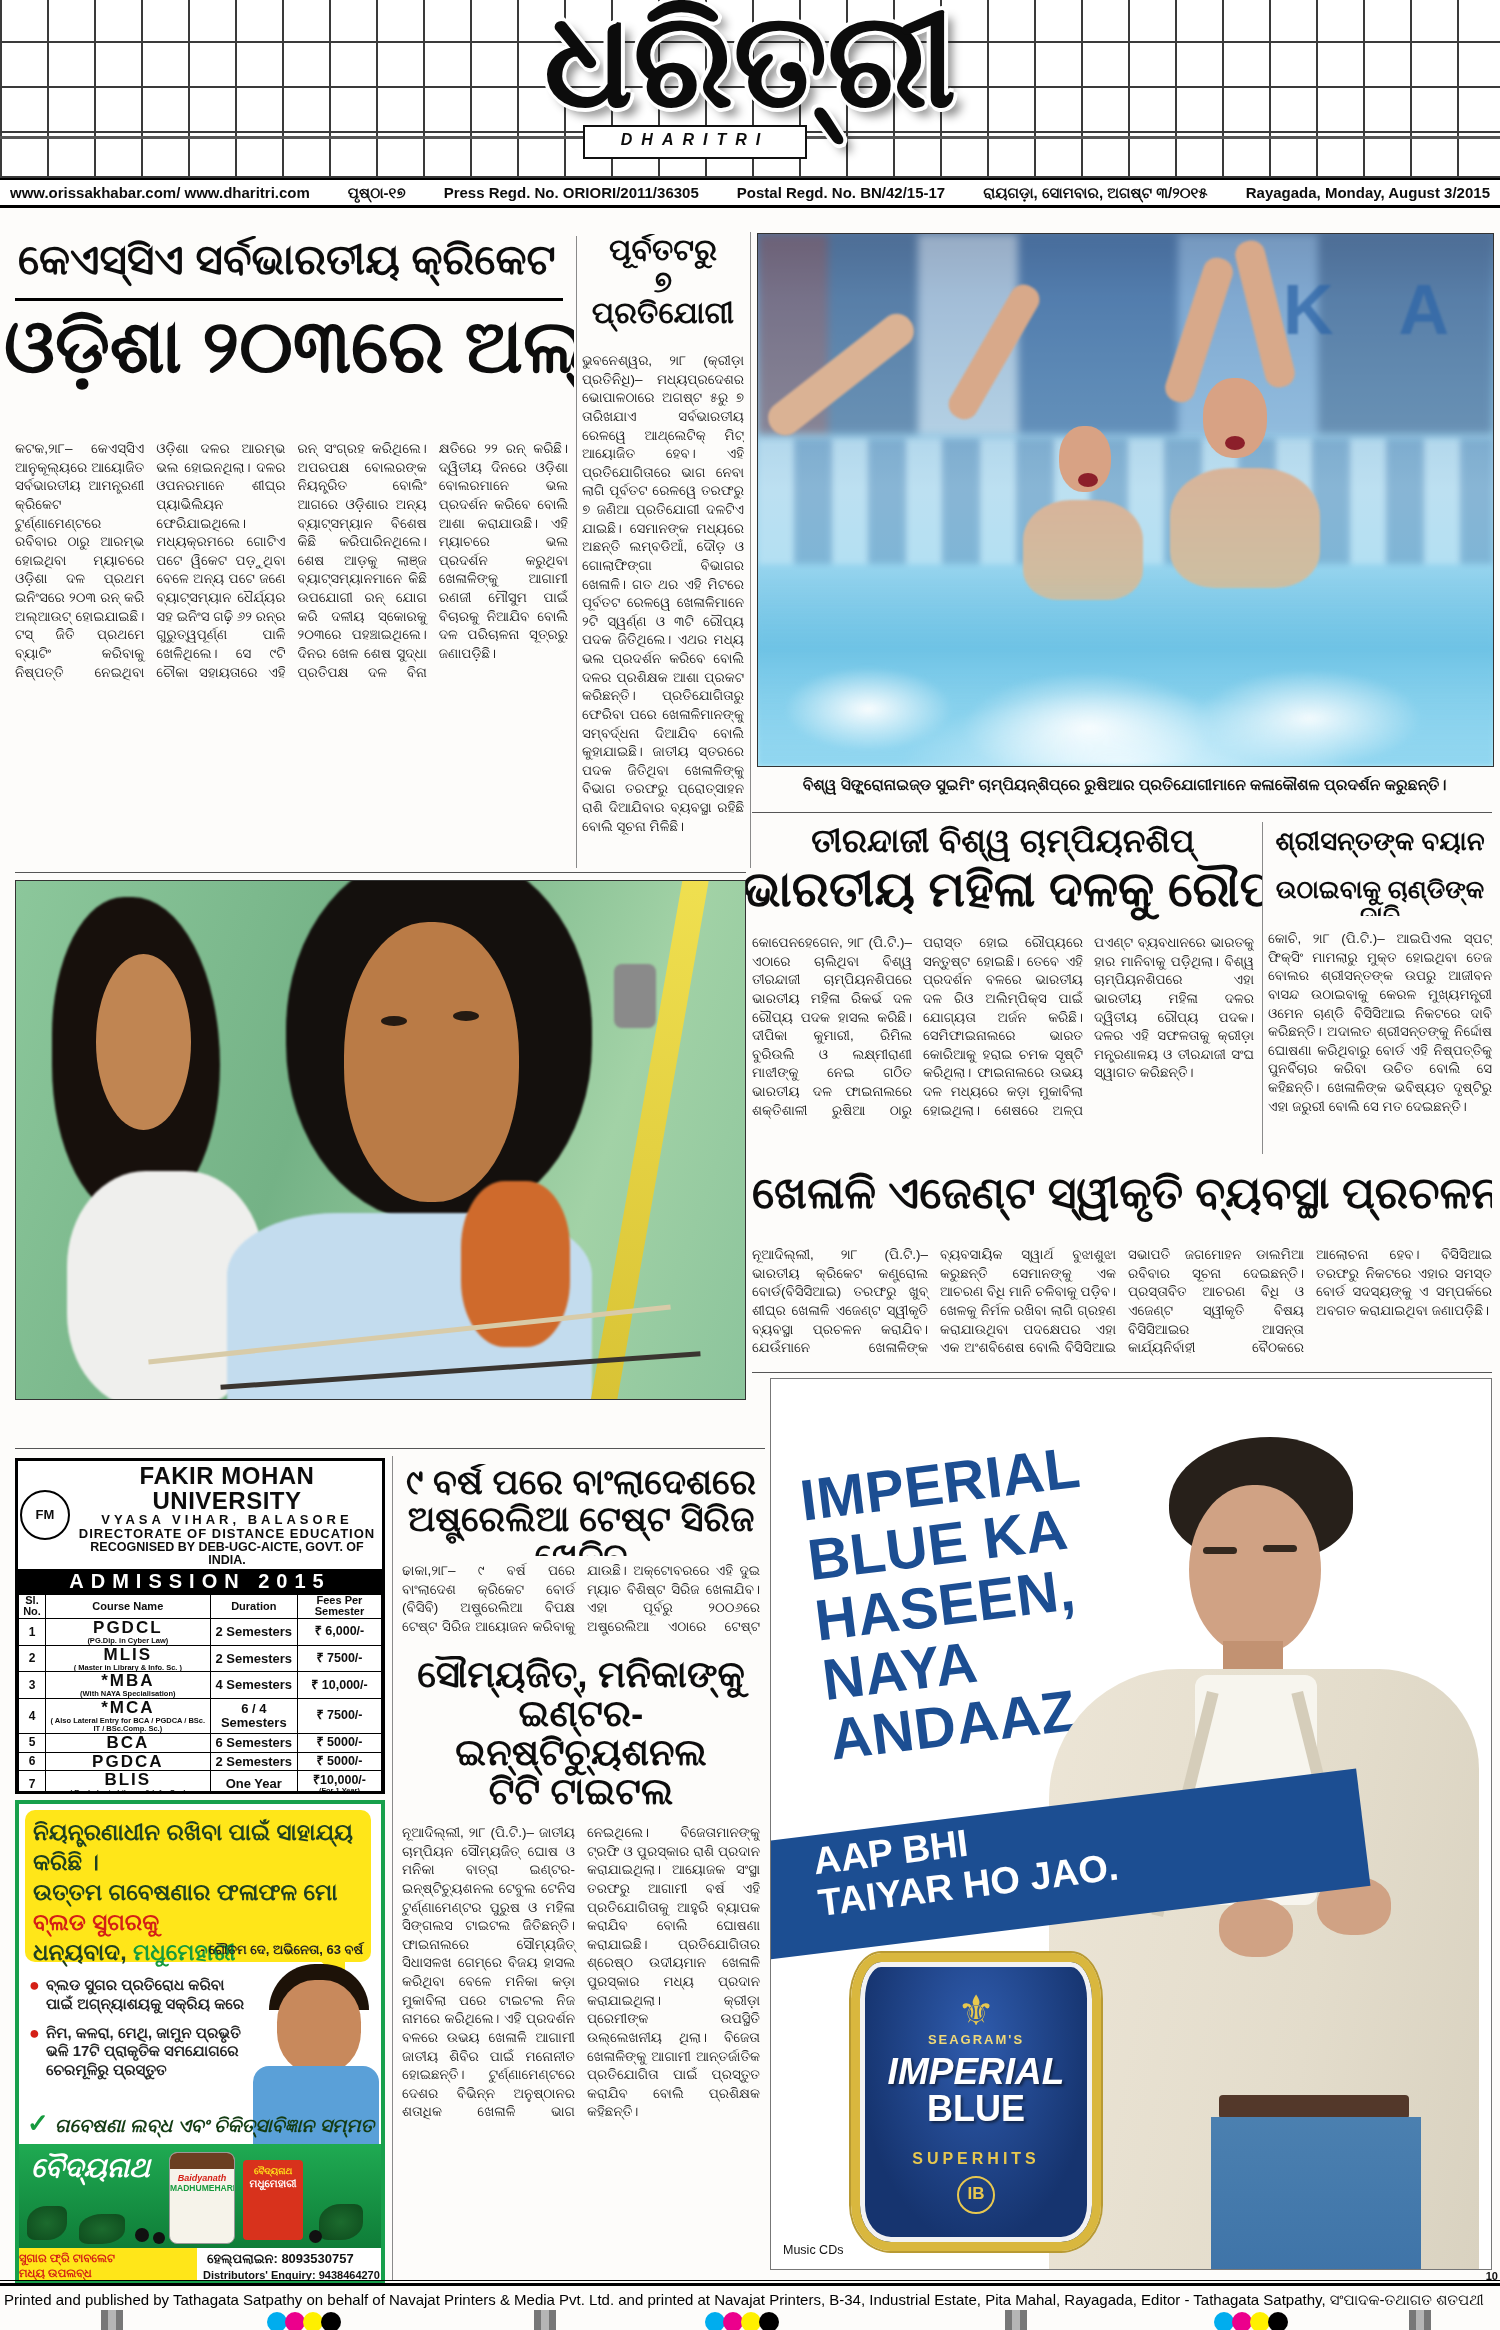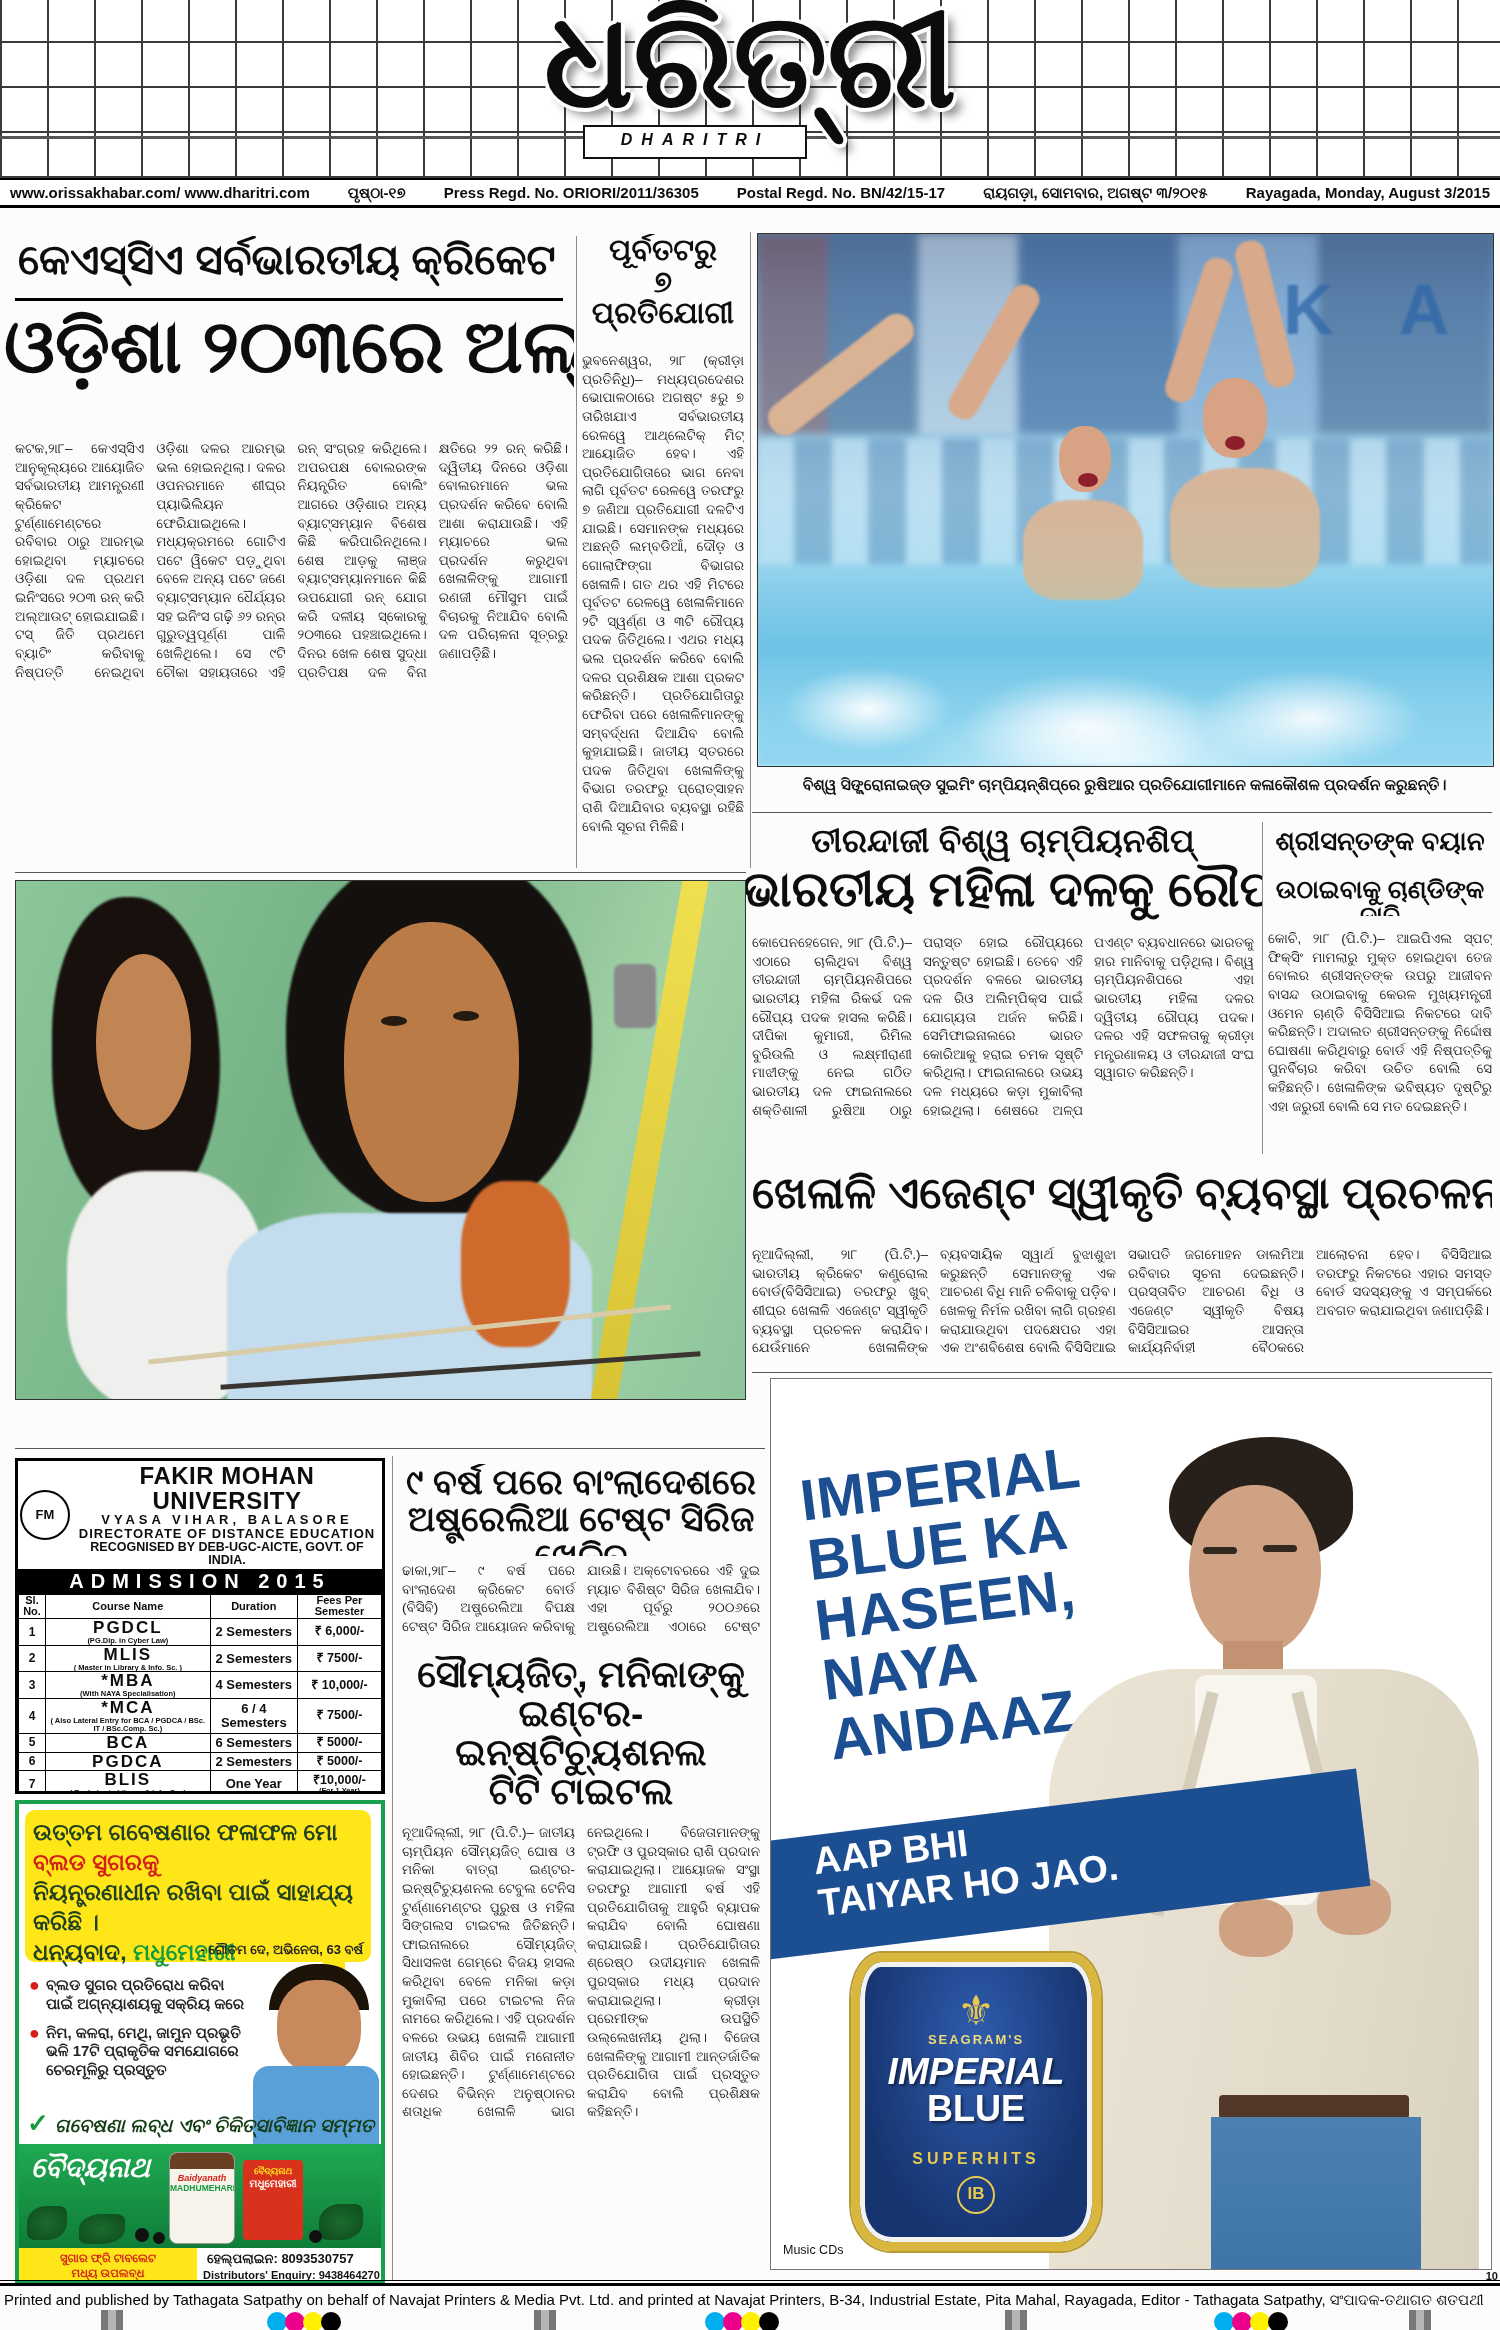--- a/index.html
+++ b/index.html
@@ -124,21 +124,21 @@
   .bb-script{left:12px;top:8px;font-size:28px;font-weight:900;font-style:italic;color:#fff;}
   .bb-leaf{background:radial-gradient(#1c6b2e,#0d4a1c);border-radius:50% 20%;filter:blur(.5px);}
   .bb-berry{background:#111;border-radius:50%;}
   .bb-jar{left:150px;top:8px;width:64px;height:90px;background:#f6f3ea;border:1px solid #999;border-radius:8px;text-align:center;overflow:hidden;}
   .bb-jar-cap{height:16px;background:#6b3f22;}
   .bb-jar-brand{font-size:9px;font-weight:900;color:#d42016;font-style:italic;margin-top:4px;}
   .bb-jar-name{font-size:8.5px;font-weight:900;color:#169a3e;}
   .bb-box{left:224px;top:16px;width:60px;height:80px;background:#d8321c;border-radius:4px;text-align:center;color:#fff;overflow:hidden;}
   .bb-box-brand{font-size:9px;font-weight:900;color:#ffe619;margin-top:6px;}
   .bb-box-name{font-size:10.5px;font-weight:900;}
-  .bb-strip{left:0;top:444px;width:178px;height:37px;background:#ffe619;color:#d42016;font-size:11.5px;font-weight:900;text-align:center;line-height:1.3;padding-top:3px;box-sizing:border-box;}
+  .bb-strip{left:0;top:444px;width:178px;height:37px;background:#ffe619;color:#d42016;font-size:11.5px;font-weight:900;text-align:left;line-height:1.3;padding-top:3px;box-sizing:border-box;}
   .bb-help{left:188px;top:447px;font-size:13px;font-weight:900;color:#111;}
   .bb-dist{left:184px;top:465px;font-size:11px;font-weight:bold;color:#111;}
   
   .foot-line1{left:0;top:2280px;width:1500px;height:1px;background:#000;}
   .foot-line2{left:0;top:2283px;width:1500px;height:3px;background:#000;}
   #print-line{left:4px;top:2291px;width:1492px;font-size:15px;color:#000;white-space:nowrap;overflow:hidden;}
   #pageno{right:2px;top:2270px;font-size:11px;font-weight:bold;}
   .reg-square{top:2310px;width:22px;height:22px;background:linear-gradient(90deg,#777 0 7px,#b5b5b5 7px 15px,#777 15px);}
   .cmyk{top:2312px;display:flex;}
   .cmyk span{width:20px;height:20px;border-radius:50%;margin-left:-2px;}
@@ -308,22 +308,22 @@
 
   <div class="abs headline center clip" style="left:402px;top:1656px;width:358px;height:156px;font-size:37px;font-weight:900;">
     <span style="display:block;">ସୌମ୍ୟଜି‌ତ୍, ମନିକାଙ୍କୁ</span>
     <span style="display:block;">ଇଣ୍ଟର-ଇନ୍‌ଷ୍ଟିଚ୍ୟୁଶନଲ</span>
     <span style="display:block;">ଟିଟି ଟାଇଟଲ</span>
   </div>
   <div class="abs body-text cols2 clip" style="left:402px;top:1824px;width:358px;height:450px;">ନୂଆଦିଲ୍ଲୀ, ୨ା୮ (ପି.ଟି.)– ଜାତୀୟ ଚାମ୍ପିୟନ ସୌମ୍ୟଜିତ୍ ଘୋଷ ଓ ମନିକା ବାତ୍ରା ଇଣ୍ଟର-ଇନ୍‌ଷ୍ଟିଚ୍ୟୁଶନଲ ଟେବୁଲ ଟେନିସ ଟୁର୍ଣ୍ଣାମେଣ୍ଟର ପୁରୁଷ ଓ ମହିଳା ସିଙ୍ଗଲସ ଟାଇଟଲ ଜିତିଛନ୍ତି। ଫାଇନାଲରେ ସୌମ୍ୟଜିତ୍ ସିଧାସଳଖ ଗେମ୍‌ରେ ବିଜୟ ହାସଲ କରିଥିବା ବେଳେ ମନିକା କଡ଼ା ମୁକାବିଲା ପରେ ଟାଇଟଲ ନିଜ ନାମରେ କରିଥିଲେ। ଏହି ପ୍ରଦର୍ଶନ ବଳରେ ଉଭୟ ଖେଳାଳି ଆଗାମୀ ଜାତୀୟ ଶିବିର ପାଇଁ ମନୋନୀତ ହୋଇଛନ୍ତି। ଟୁର୍ଣ୍ଣାମେଣ୍ଟରେ ଦେଶର ବିଭିନ୍ନ ଅନୁଷ୍ଠାନର ଶତାଧିକ ଖେଳାଳି ଭାଗ ନେଇଥିଲେ। ବିଜେତାମାନଙ୍କୁ ଟ୍ରଫି ଓ ପୁରସ୍କାର ରାଶି ପ୍ରଦାନ କରାଯାଇଥିଲା। ଆୟୋଜକ ସଂସ୍ଥା ତରଫରୁ ଆଗାମୀ ବର୍ଷ ଏହି ପ୍ରତିଯୋଗିତାକୁ ଆହୁରି ବ୍ୟାପକ କରାଯିବ ବୋଲି ଘୋଷଣା କରାଯାଇଛି। ପ୍ରତିଯୋଗିତାର ଶ୍ରେଷ୍ଠ ଉଦୀୟମାନ ଖେଳାଳି ପୁରସ୍କାର ମଧ୍ୟ ପ୍ରଦାନ କରାଯାଇଥିଲା। କ୍ରୀଡ଼ା ପ୍ରେମୀଙ୍କ ଉପସ୍ଥିତି ଉଲ୍ଲେଖନୀୟ ଥିଲା। ବିଜେତା ଖେଳାଳିଙ୍କୁ ଆଗାମୀ ଆନ୍ତର୍ଜାତିକ ପ୍ରତିଯୋଗିତା ପାଇଁ ପ୍ରସ୍ତୁତ କରାଯିବ ବୋଲି ପ୍ରଶିକ୍ଷକ କହିଛନ୍ତି।</div>
 
   <div id="ad-baid" class="abs">
     <div class="abs bb-bubble">
+      <div class="bb-line"><span>ନିୟନ୍ତ୍ରଣାଧୀନ ରଖିବା ପାଇଁ ସାହାଯ୍ୟ କରିଛି ।</span></div>
       <div class="bb-line"><span>ଉତ୍ତମ ଗବେଷଣାର ଫଳାଫଳ ମୋ </span><span class="bb-red">ବ୍ଲଡ ସୁଗରକୁ</span></div>
-      <div class="bb-line"><span>ନିୟନ୍ତ୍ରଣାଧୀନ ରଖିବା ପାଇଁ ସାହାଯ୍ୟ କରିଛି ।</span></div>
       <div class="bb-line"><span>ଧନ୍ୟବାଦ, </span><span class="bb-green">ମଧୁମେହାରୀ</span></div>
       <div class="bb-attr">- ଗୌତମ ଦେ, ଅଭିନେତା, 63 ବର୍ଷ</div>
     </div>
     <div class="abs bb-tail"></div>
     <div class="abs" style="left:10px;top:172px;width:226px;">
       <div class="bb-bullet">
           <span class="bb-dot">●</span>
           <span>ବ୍ଲଡ ସୁଗର ପ୍ରତିରୋଧ କରିବା ପାଇଁ ଅଗ୍ନ୍ୟାଶୟକୁ ସକ୍ରିୟ କରେ</span>
         </div>
       <div class="bb-bullet">

